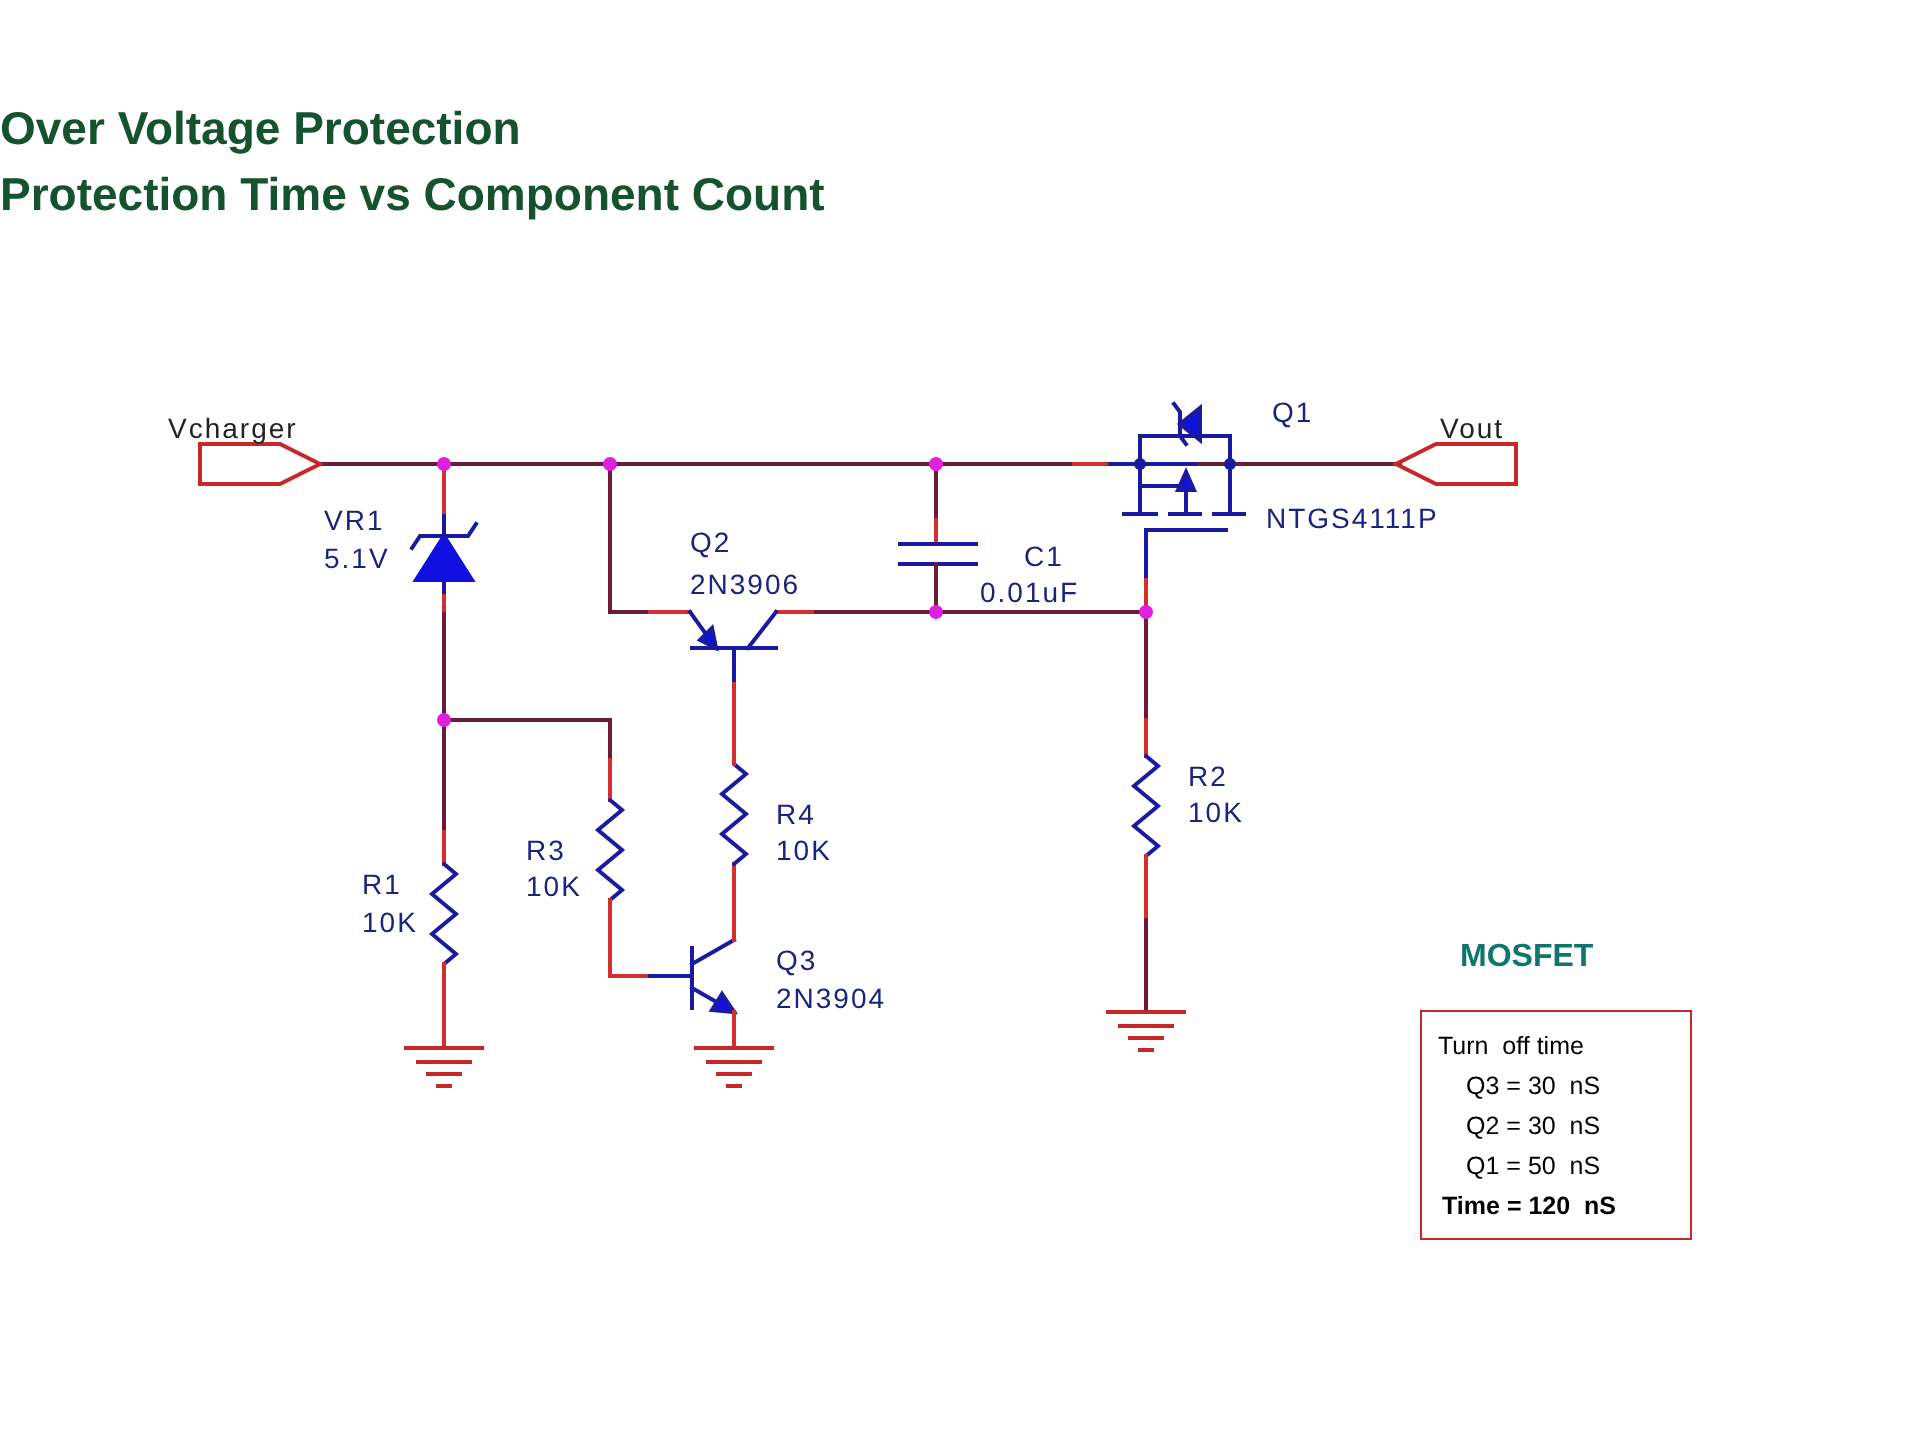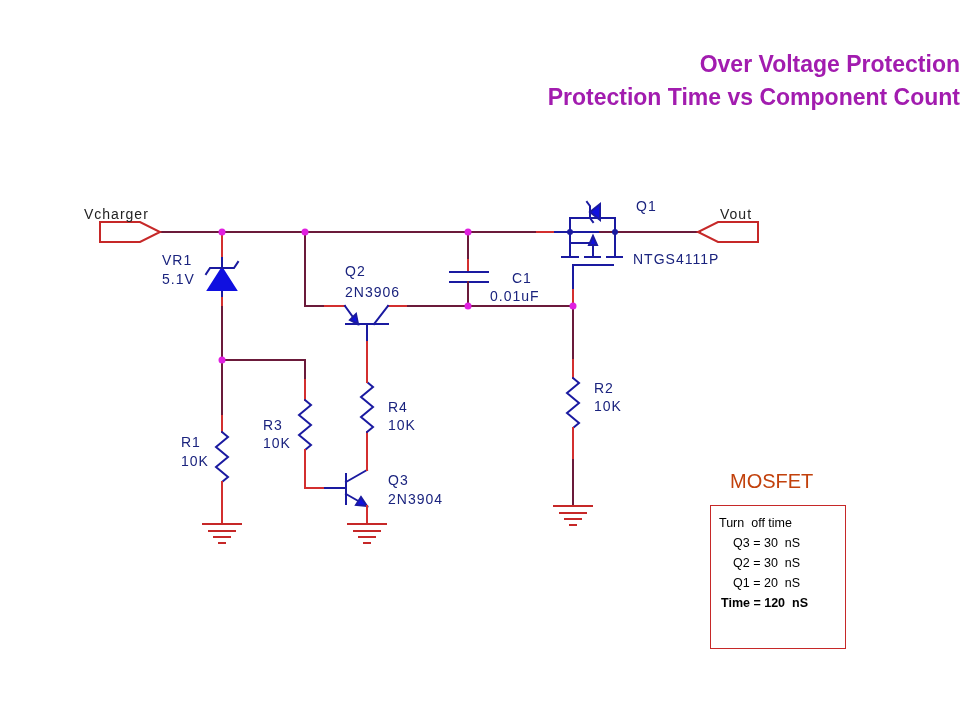--- a/index.html
+++ b/index.html
@@ -1,24 +1,24 @@
 <!DOCTYPE html>
 <html><head>
 <meta charset="utf-8">
 <style>
   html, body { margin: 0; padding: 0; background: #ffffff; }
   body { width: 960px; height: 720px; position: relative; overflow: hidden; font-family: "Liberation Sans", sans-serif; }
-  .title { position: absolute; left: 0; width: 960px; text-align: right; font-weight: bold; font-size: 23px; color: #a21caf; line-height: 30px; }
+  .title { position: absolute; left: 0; width: 960px; text-align: left; font-weight: bold; font-size: 23px; color: #14532d; line-height: 30px; }
   #title1 { top: 49px; }
   #title2 { top: 82px; }
   svg#schem { position: absolute; left: 0; top: 0; }
   .lbl { font-family: "Liberation Sans", sans-serif; font-size: 14px; fill: #1a237e; letter-spacing: 1px; }
   .port-lbl { font-family: "Liberation Sans", sans-serif; font-size: 14px; fill: #222; letter-spacing: 1px; }
-  .mosfet-heading { position: absolute; left: 730px; top: 470px; font-weight: normal; font-size: 20px; color: #c2410c; }
-  .timing-box { position: absolute; left: 710px; top: 505px; width: 136px; height: 144px; border: 1px solid #c62828; box-sizing: border-box; padding: 7px 0 0 8px; font-size: 12.5px; color: #000; line-height: 20px; }
+  .mosfet-heading { position: absolute; left: 730px; top: 470px; font-weight: bold; font-size: 16px; color: #0f766e; }
+  .timing-box { position: absolute; left: 710px; top: 505px; width: 136px; height: 115px; border: 1px solid #c62828; box-sizing: border-box; padding: 7px 0 0 8px; font-size: 12.5px; color: #000; line-height: 20px; }
   .timing-box .row { white-space: pre; }
   .timing-box .indent { padding-left: 14px; }
   .timing-box .total { font-weight: bold; padding-left: 2px; }
 </style>
 </head>
 <body>
 
 <div class="title" id="title1">Over Voltage Protection</div>
 <div class="title" id="title2">Protection Time vs Component Count</div>
 
@@ -176,15 +176,15 @@
 
   <text class="lbl" x="594" y="393">R2</text>
   <text class="lbl" x="594" y="411">10K</text>
 </svg>
 
 <div class="mosfet-heading">MOSFET</div>
 <div class="timing-box">
   <div class="row">Turn  off time</div>
   <div class="row indent"><span>Q3</span> <span>= 30  nS</span></div>
   <div class="row indent"><span>Q2</span> <span>= 30  nS</span></div>
-  <div class="row indent"><span>Q1</span> <span>= 20  nS</span></div>
+  <div class="row indent"><span>Q1</span> <span>= 50  nS</span></div>
   <div class="row total"><span>Time</span> <span>= 120  nS</span></div>
 </div>
 
 </body></html>

